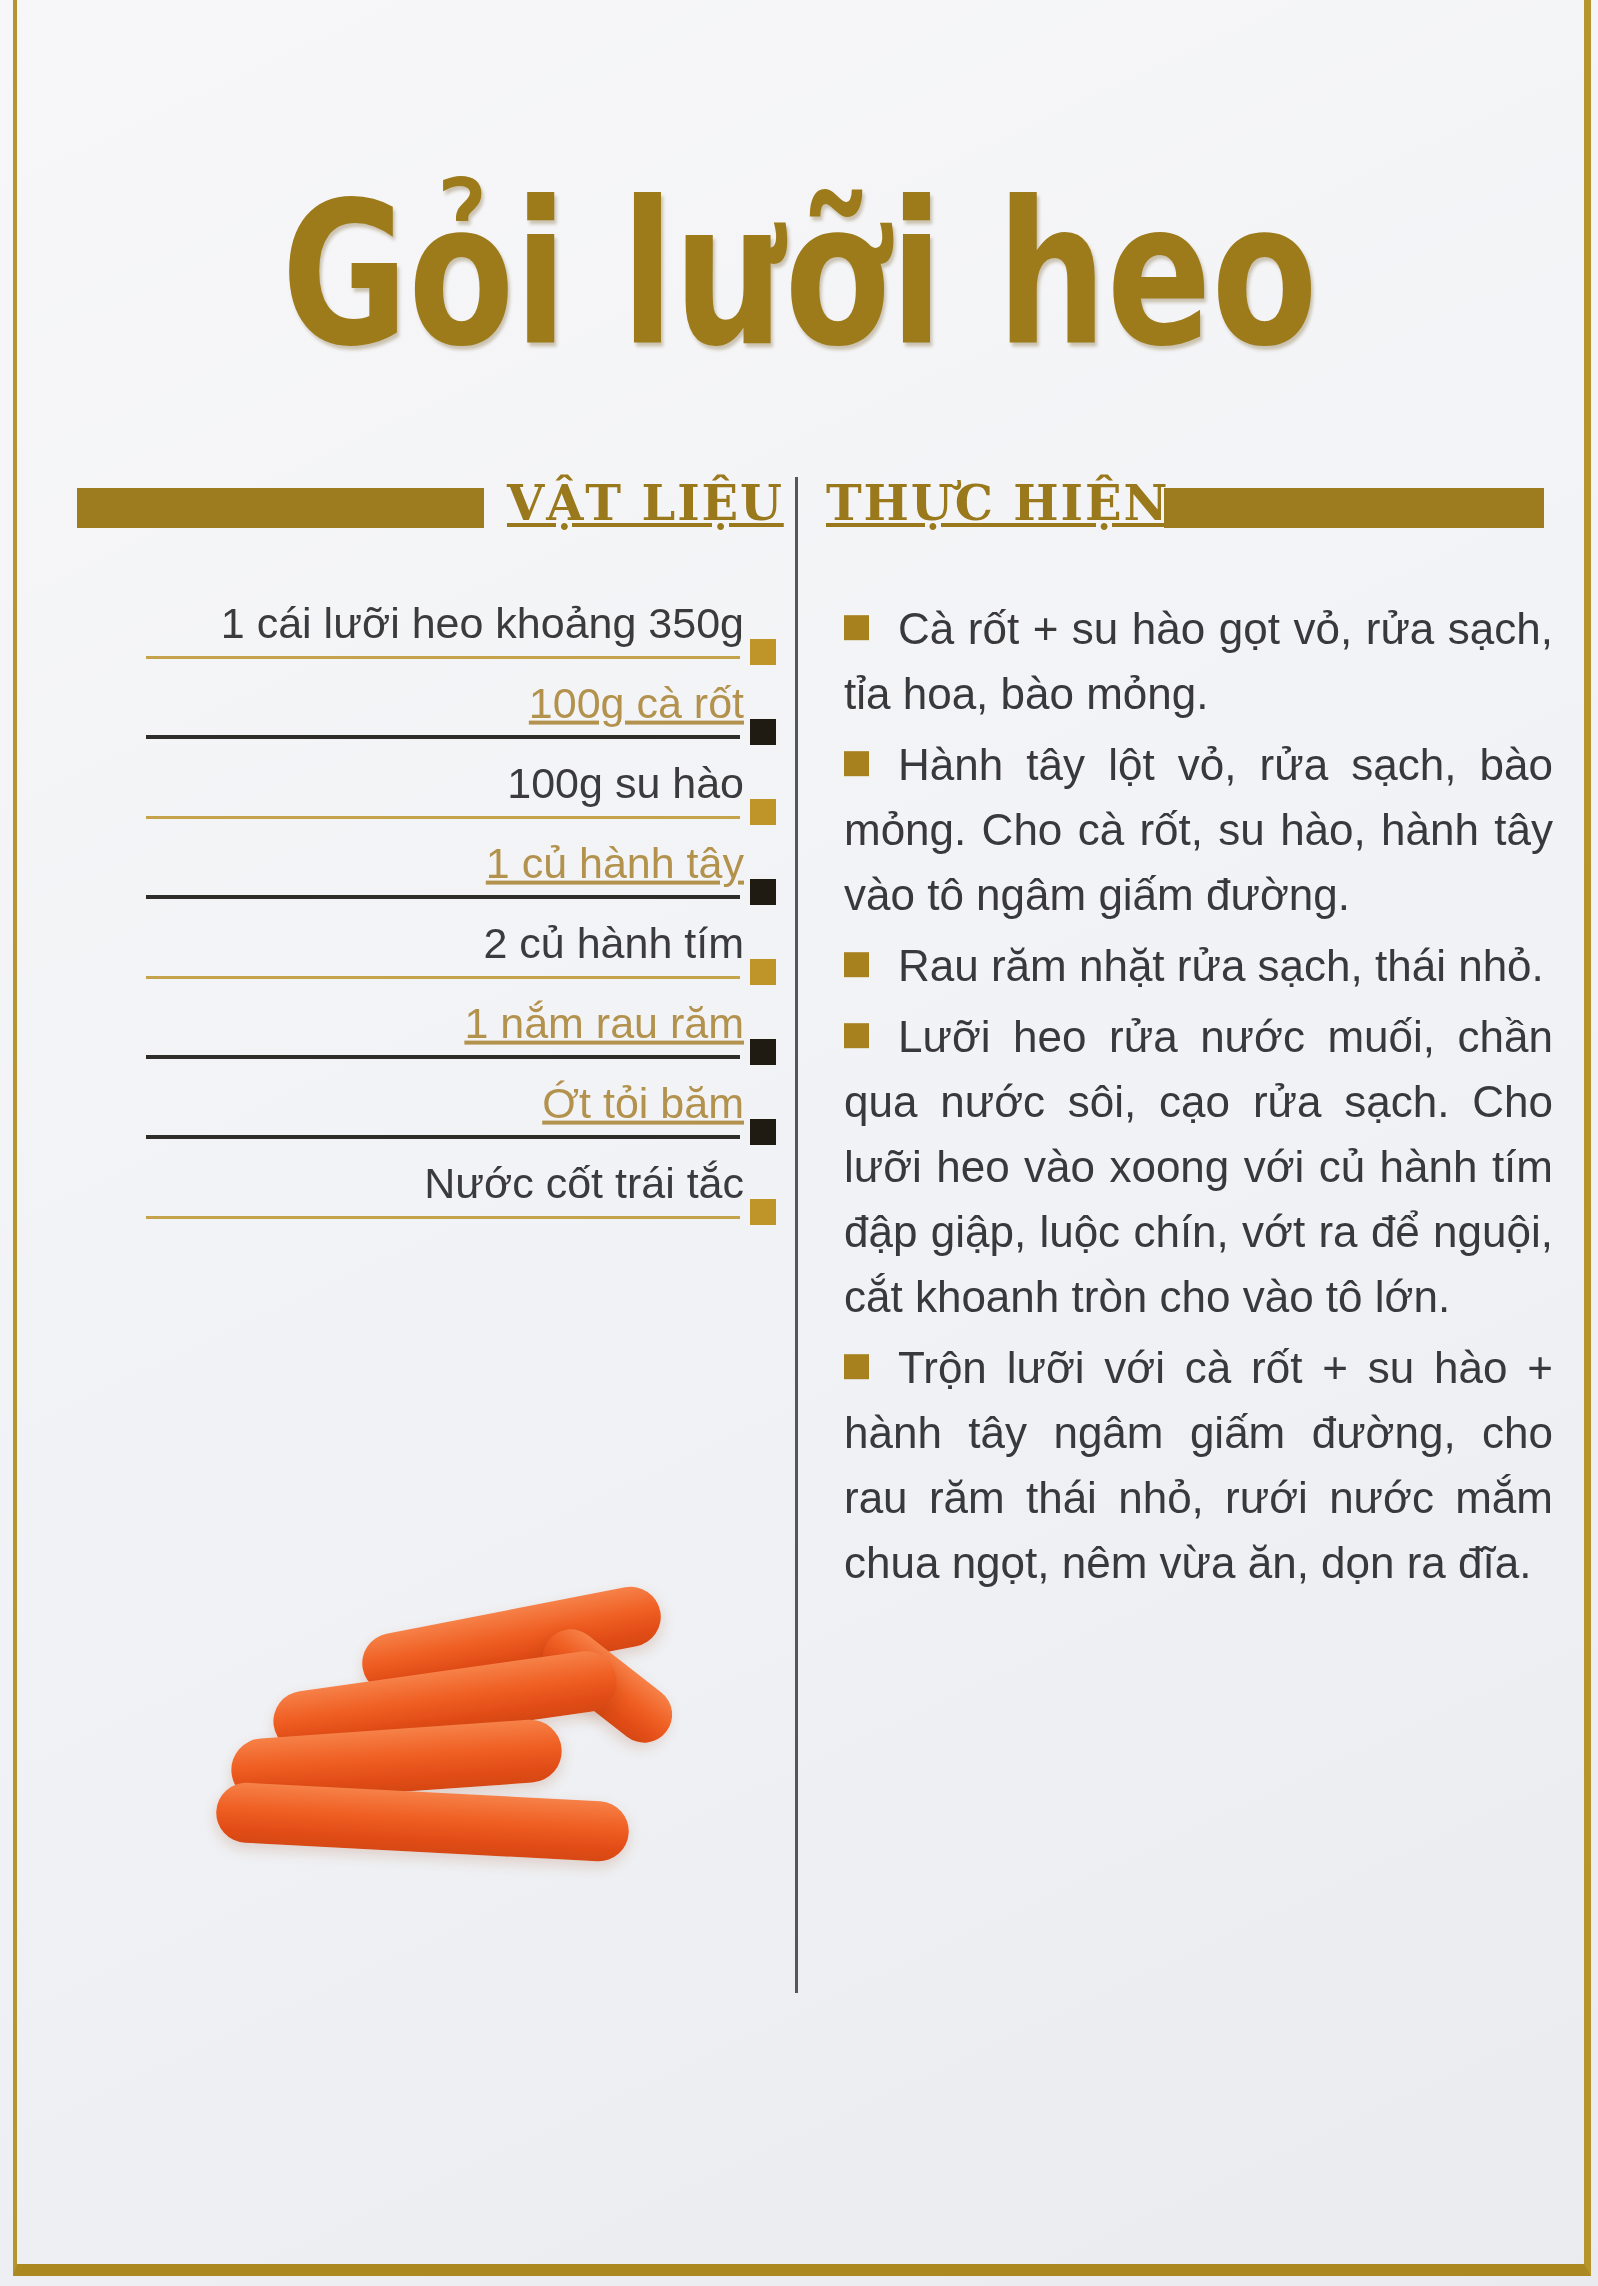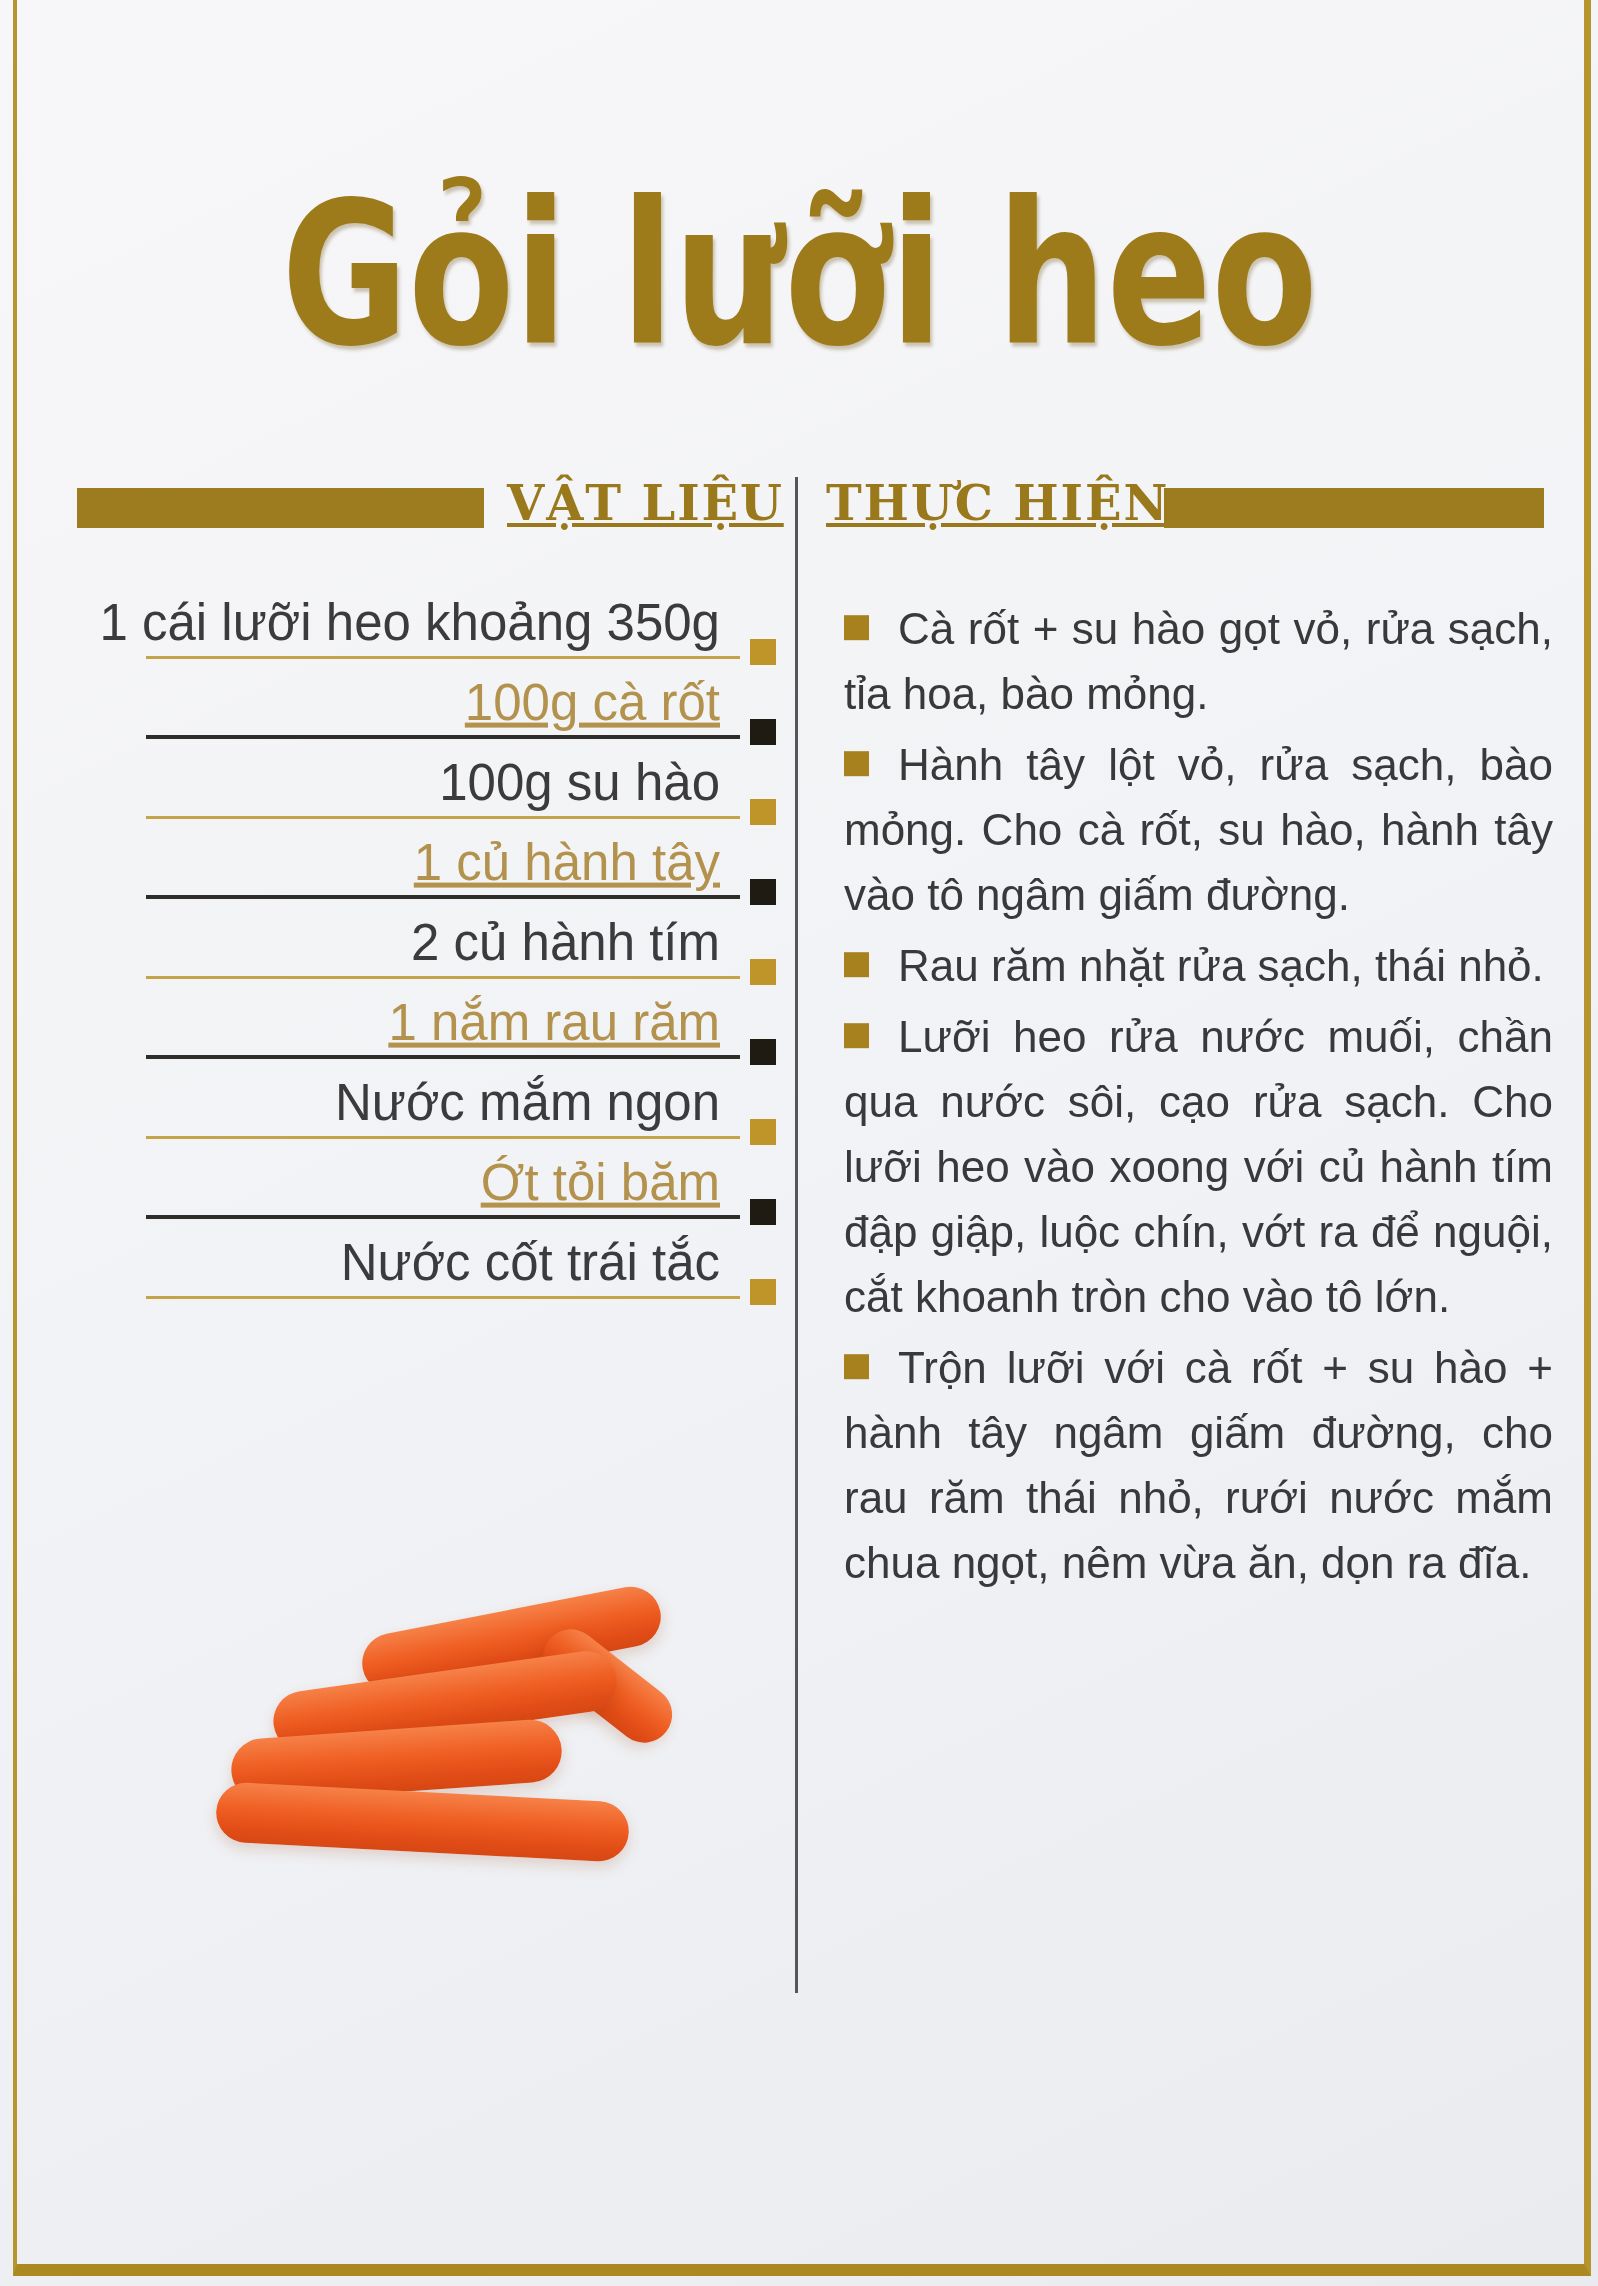--- a/index.html
+++ b/index.html
@@ -27,22 +27,22 @@
     position:absolute;top:475px;font-family:"DejaVu Serif",serif;font-weight:bold;
     font-size:48px;color:#9a781c;letter-spacing:1.9px;white-space:nowrap;text-decoration:underline;
   }
   .sec-label.vat{left:507px;}
   .sec-label.thuc{left:826px;text-align:center;}
   .divider{position:absolute;left:795px;top:477px;width:2.9px;height:1516px;background:#55565a;}
 
   .ingredients{position:absolute;left:77px;top:588px;width:701px;}
   .ing-row{position:relative;height:80px;}
   .ing-text{
-    position:absolute;right:58px;top:50%;transform:translateY(-60%);
-    font-size:51px;white-space:nowrap;
+    position:absolute;right:34px;top:50%;transform:translateY(-60%);
+    font-size:43px;white-space:nowrap;
   }
   .theme-dark .ing-text{color:#3b3b3d;}
   .theme-gold .ing-text{color:#b2924d;text-decoration:underline;}
   .ing-line{position:absolute;left:69px;right:38px;bottom:8.6px;height:3.8px;}
   .theme-dark .ing-line{background:#c4a34b;}
   .theme-gold .ing-line{background:#2f2d2a;height:4.8px;}
   .ing-bullet{position:absolute;right:1.9px;bottom:2.9px;width:26px;height:26px;}
   .theme-dark .ing-bullet{background:#bf9428;}
   .theme-gold .ing-bullet{background:#1f1a12;}
 
@@ -108,25 +108,20 @@
       <div class="ing-row theme-dark">
     <span class="ing-text">2 củ hành tím</span>
     <span class="ing-line"></span>
     <span class="ing-bullet"></span>
   </div>
       <div class="ing-row theme-gold">
     <span class="ing-text">1 nắm rau răm</span>
     <span class="ing-line"></span>
     <span class="ing-bullet"></span>
   </div>
-      <div class="ing-row theme-dark">
-    <span class="ing-text">Nước mắm ngon</span>
-    <span class="ing-line"></span>
-    <span class="ing-bullet"></span>
-  </div>
       <div class="ing-row theme-gold">
     <span class="ing-text">Ớt tỏi băm</span>
     <span class="ing-line"></span>
     <span class="ing-bullet"></span>
   </div>
       <div class="ing-row theme-dark">
     <span class="ing-text">Nước cốt trái tắc</span>
     <span class="ing-line"></span>
     <span class="ing-bullet"></span>
   </div>

